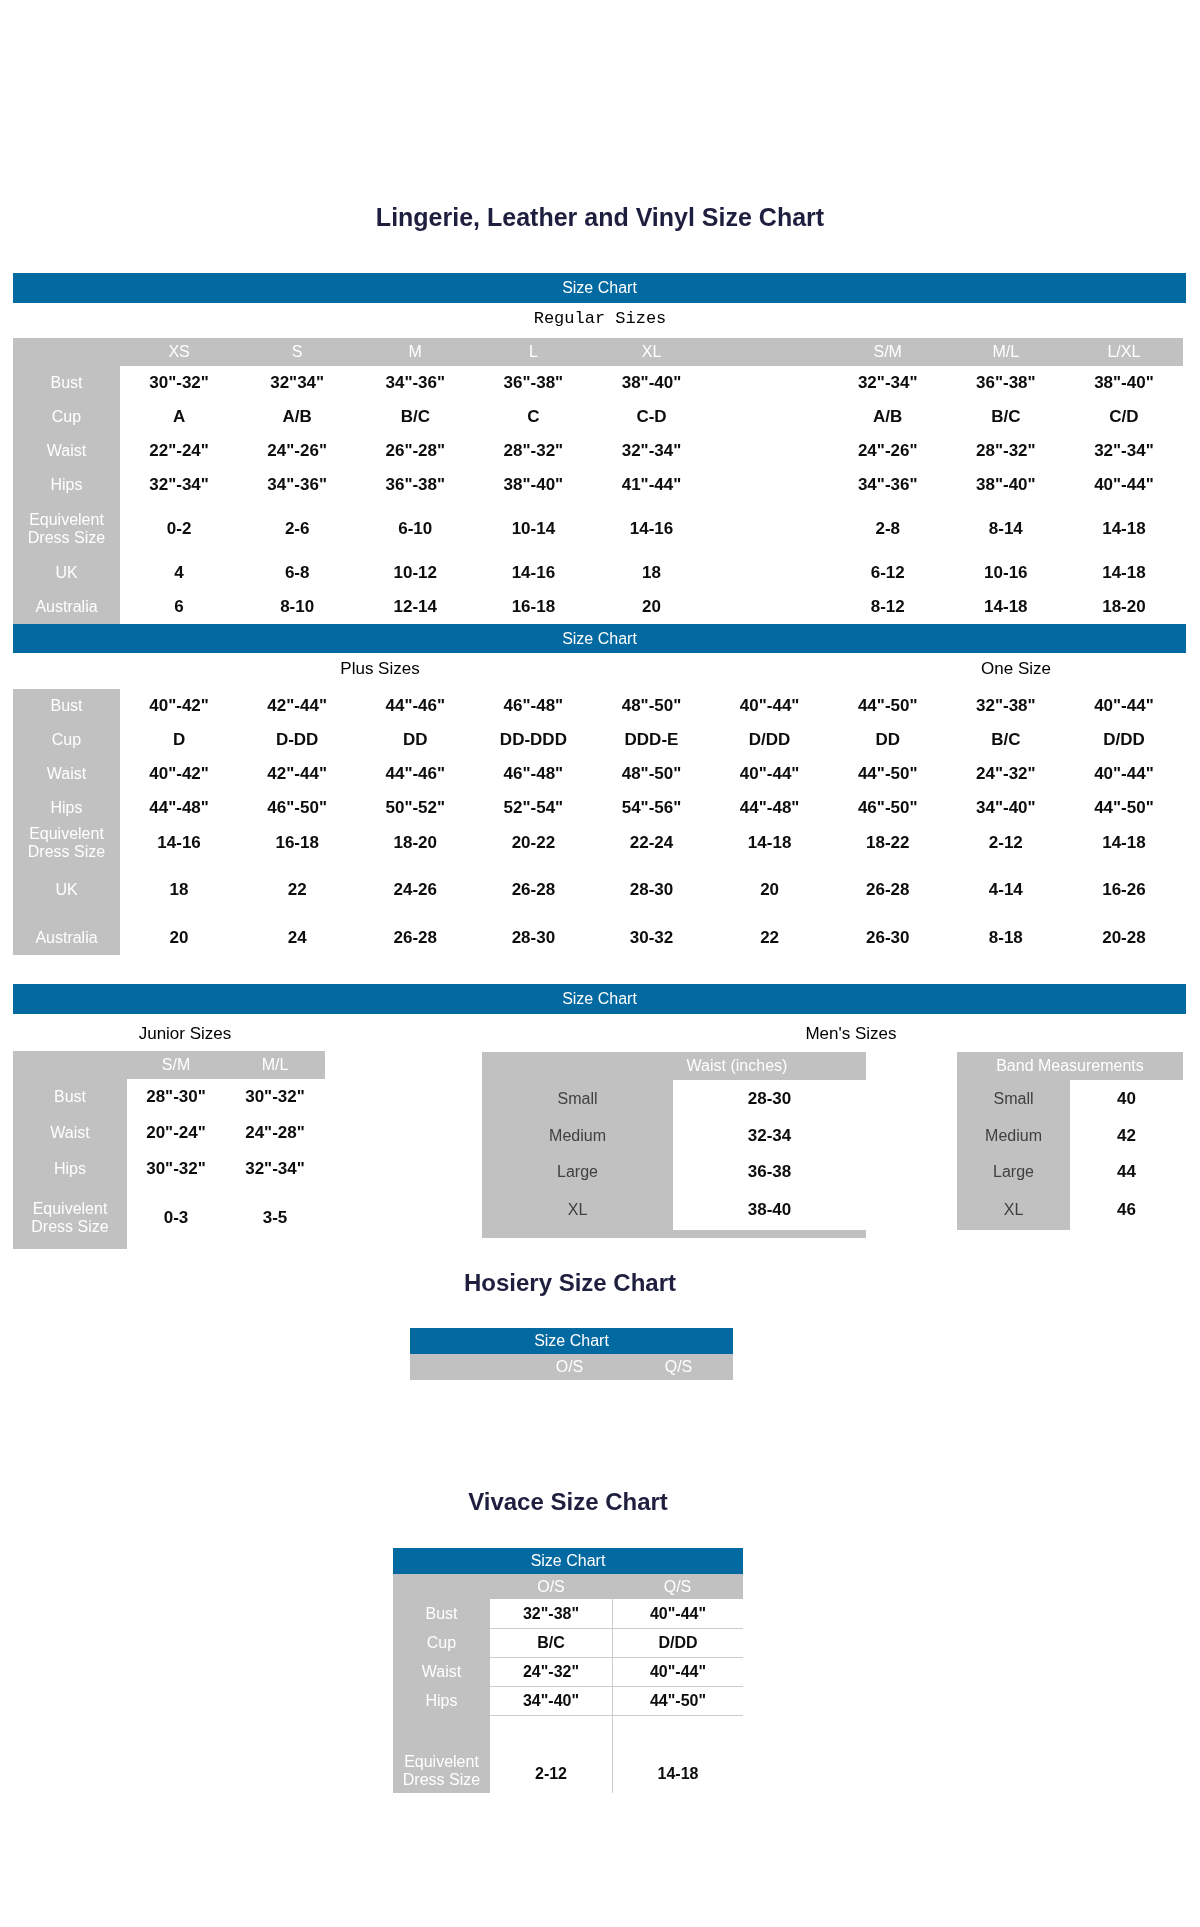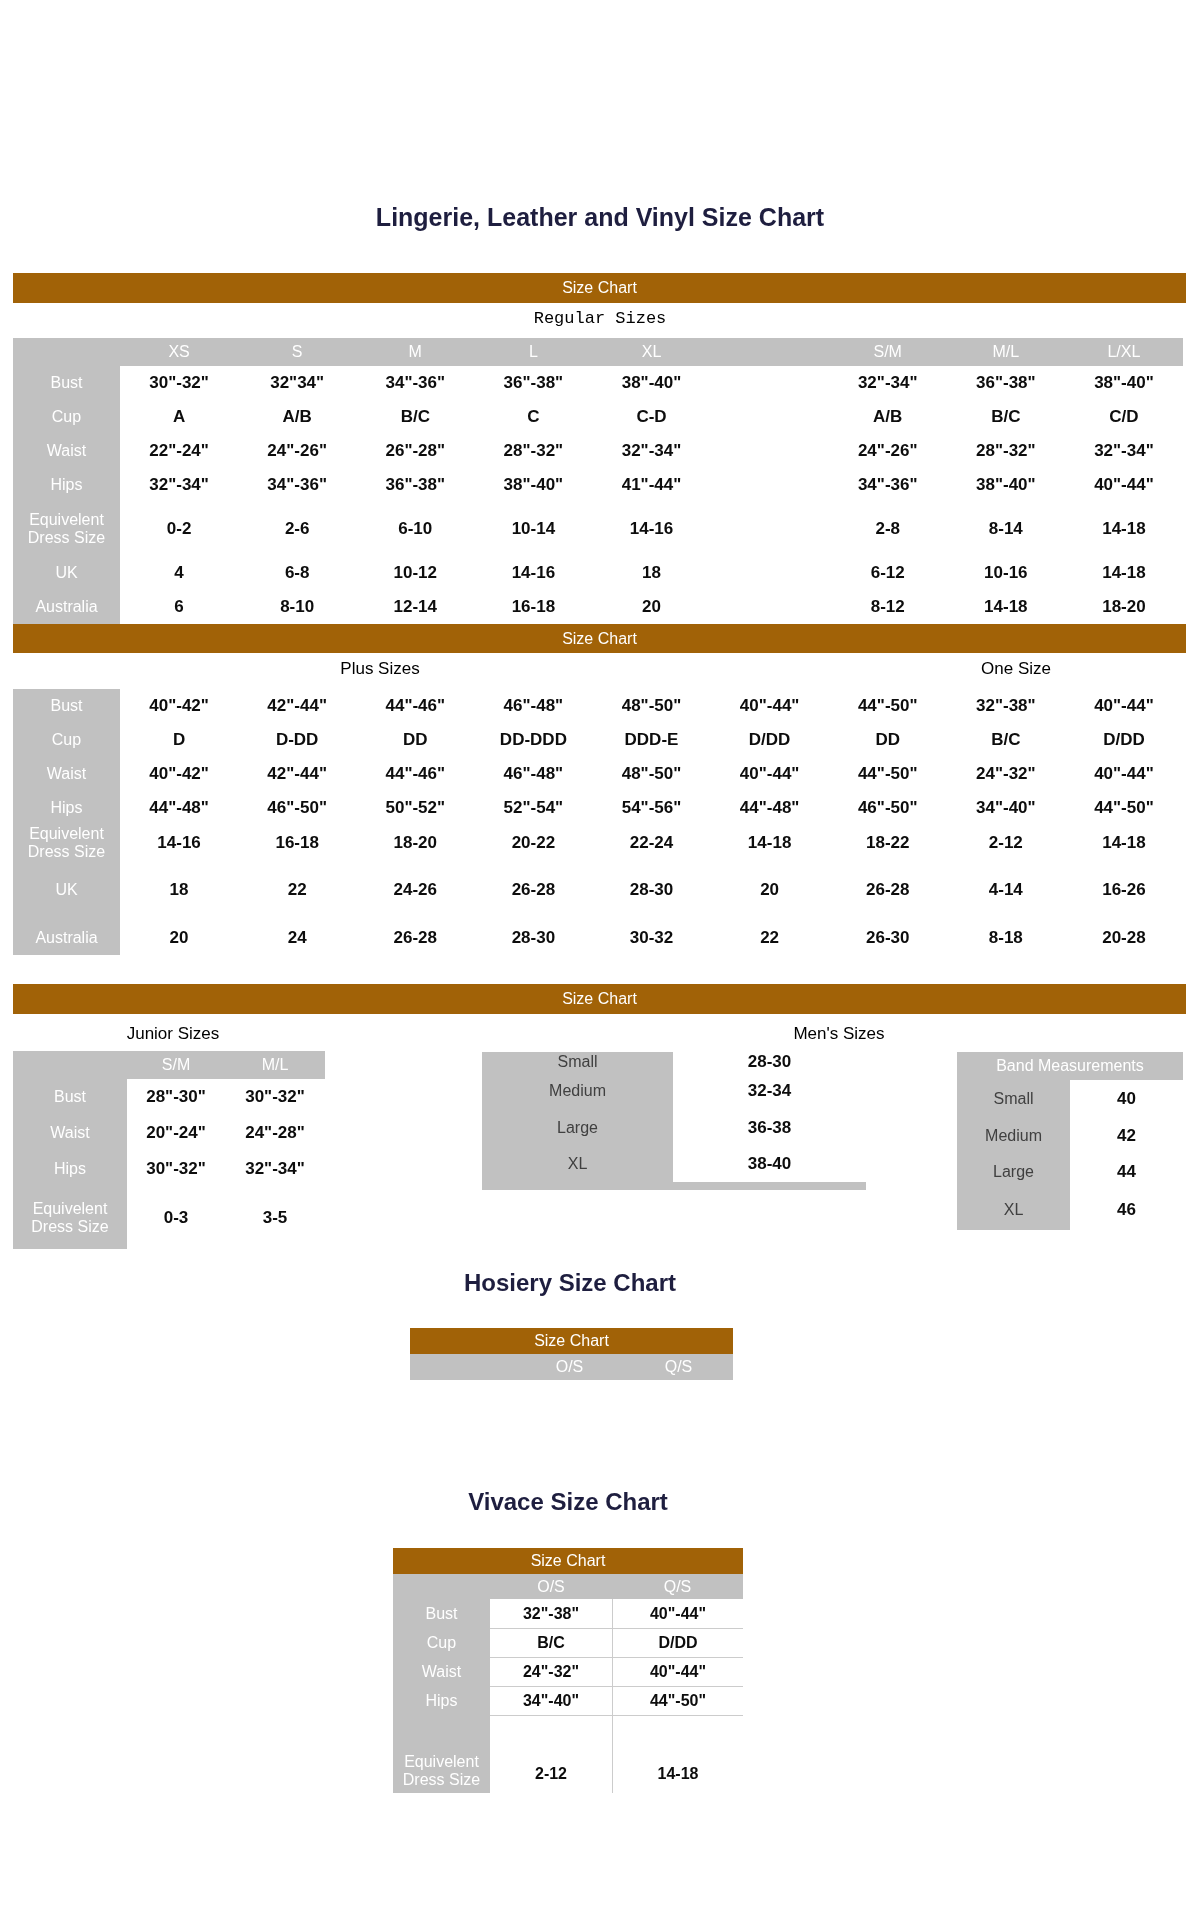--- a/index.html
+++ b/index.html
@@ -3,21 +3,21 @@
 <meta charset="utf-8">
 <style>
   html,body{margin:0;padding:0;background:#fff;}
   .page{position:relative;width:1200px;height:1927px;background:#fff;overflow:hidden;
         font-family:"Liberation Sans", sans-serif;color:#000;margin-top:36px;}
   .abs{position:absolute;}
 
   .main-title{left:0;right:0;top:167px;text-align:center;font-size:25px;font-weight:bold;color:#1e1e3f;}
   .sub-title{text-align:center;font-size:24px;font-weight:bold;color:#1e1e3f;}
 
-  .sizebar{background:#a16207;color:#fff;font-size:16px;display:flex;align-items:center;justify-content:center;}
+  .sizebar{background:#0369a1;color:#fff;font-size:16px;display:flex;align-items:center;justify-content:center;}
   .seclabel{font-size:17px;color:#000;text-align:center;line-height:22px;}
 
   
   .trow{display:grid;}
   .hc{background:#c1c1c1;color:#fff;font-size:16px;display:flex;align-items:center;justify-content:center;}
   .lc{background:#c1c1c1;color:#fff;font-size:16px;line-height:18px;text-align:center;
       display:flex;align-items:center;justify-content:center;}
   .vc{display:flex;align-items:center;justify-content:center;font-weight:bold;font-size:17px;color:#0d0d0d;background:#fff;}
 
   #grid-regular .trow,#grid-plus .trow{grid-template-columns:107px repeat(9,1fr);height:34px;}
@@ -257,21 +257,21 @@
         <div class="vc">30-32</div>
         <div class="vc">22</div>
         <div class="vc">26-30</div>
         <div class="vc">8-18</div>
         <div class="vc">20-28</div>
       </div>
     </div>
 
   <div class="abs sizebar" style="left:13px;top:948px;width:1173px;height:30px;">Size Chart</div>
 
-  <div class="abs" style="left:4px;top:987px;width:1064px;height:24px;padding-left:20px;">
+  <div class="abs" style="left:16px;top:987px;width:1064px;height:24px;padding-left:20px;">
     <span class="abs seclabel" style="left:39px;width:260px;">Junior Sizes</span>
     <span class="abs seclabel" style="left:705px;width:260px;">Men's Sizes</span>
   </div>
 
   <div class="abs" id="grid-junior" style="left:13px;top:1015px;width:312px;">
       <div class="trow hdr">
         <div class="hc"></div>
         <div class="hc">S/M</div>
         <div class="hc">M/L</div>
       </div>
@@ -291,20 +291,21 @@
         <div class="vc">32"-34"</div>
       </div>
       <div class="trow">
         <div class="lc">Equivelent Dress Size</div>
         <div class="vc">0-3</div>
         <div class="vc">3-5</div>
       </div>
     </div>
 
   <div class="abs mens" id="table-mens-waist" style="left:482px;top:1016px;width:384px;">
+    <div class="mhdr">Waist (inches)</div>
     <div class="mrow">
       <div class="ml">Small</div>
       <div class="mv">28-30</div>
     </div>
     <div class="mrow">
       <div class="ml">Medium</div>
       <div class="mv">32-34</div>
     </div>
     <div class="mrow">
       <div class="ml">Large</div>

